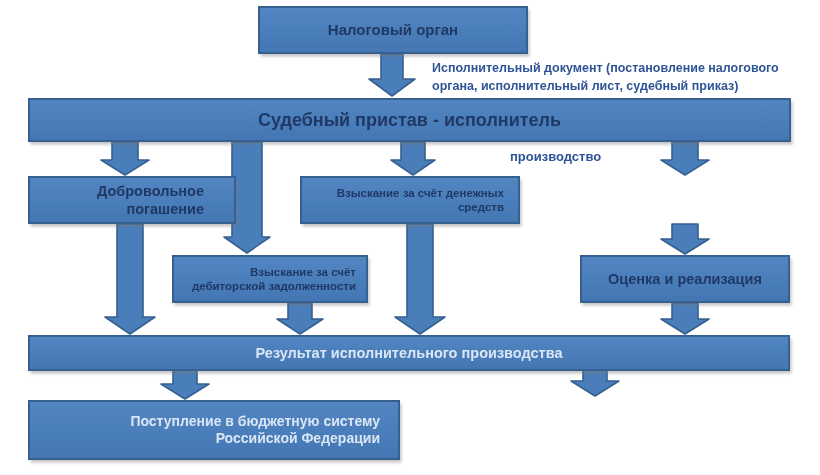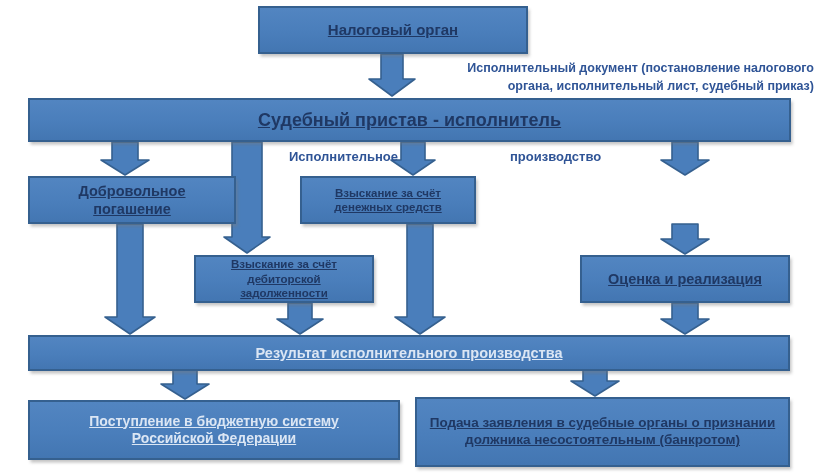--- a/index.html
+++ b/index.html
@@ -13,25 +13,24 @@
   }
   .node {
     position: absolute;
     box-sizing: border-box;
     background: linear-gradient(180deg, #5285c1 0%, #4a7ebb 55%, #4376b2 100%);
     border: 2px solid #35608f;
     box-shadow: 1.5px 2.5px 3px rgba(120,120,120,0.45);
     display: flex;
     align-items: center;
     justify-content: center;
-    text-align: center;
+    text-align: right;
     color: #1f3864;
     font-weight: bold;
     line-height: 1.25;
-    text-decoration: underline;
   }
   .node.light { color: #dbe6f4; }
   .arrows { position: absolute; left: 0; top: 0; }
   .arrows polygon {
     fill: #4a7ebb;
     stroke: #35608f;
     stroke-width: 1.6;
     stroke-linejoin: round;
   }
   .floating-label {
@@ -41,29 +40,28 @@
   }
   .annotation {
     position: absolute;
     left: 432px;
     top: 60px;
     width: 382px;
     font-size: 12.5px;
     line-height: 1.42;
     color: #2f5496;
     font-weight: bold;
-    text-align: right;
   }
   
   .n-tax        { left: 258px; top: 6px;   width: 270px; height: 48px; font-size: 15px; }
   .n-bailiff    { left: 28px;  top: 98px;  width: 763px; height: 44px; font-size: 18px; }
   .n-voluntary  { left: 28px;  top: 176px; width: 208px; height: 48px; font-size: 14.5px; padding: 0 30px; }
-  .n-cash       { left: 300px; top: 176px; width: 176px; height: 48px; font-size: 11.5px; padding: 4px 14px; }
+  .n-cash       { left: 300px; top: 176px; width: 220px; height: 48px; font-size: 11.5px; padding: 4px 14px; }
   .n-arrest     { left: 580px; top: 176px; width: 210px; height: 48px; font-size: 14.5px; }
-  .n-receiv     { left: 194px; top: 255px; width: 180px; height: 48px; font-size: 11.5px; padding: 0 10px; }
+  .n-receiv     { left: 172px; top: 255px; width: 196px; height: 48px; font-size: 11.5px; padding: 0 10px; }
   .n-valuation  { left: 580px; top: 255px; width: 210px; height: 48px; font-size: 14.5px; }
   .n-result     { left: 28px;  top: 335px; width: 762px; height: 36px; font-size: 14.5px; }
   .n-budget     { left: 28px;  top: 400px; width: 372px; height: 60px; font-size: 14px; padding: 0 18px; }
   .n-bankrupt   { left: 415px; top: 397px; width: 375px; height: 70px; font-size: 13.5px; padding: 0 8px; }
   .lbl-left  { top: 149px; right: 422px; font-size: 13px; }
   .lbl-right { top: 149px; left: 478px;  font-size: 13px; margin-left: 32px; }
 </style>
 </head>
 <body>
 
@@ -83,31 +81,29 @@
     <polygon points="173,370 197,370 197,384 209,384 185,399 161,384 173,384"></polygon>
     <polygon points="583,370 607,370 607,381 619,381 595,396 571,381 583,381"></polygon>
   </svg>
 
   <div class="node n-tax">Налоговый орган</div>
 
   <div class="annotation">Исполнительный документ (постановление налогового органа, исполнительный лист, судебный приказ)</div>
 
   <div class="node n-bailiff">Судебный пристав - исполнитель</div>
 
-  <div class="floating-label lbl-left">Исполнительное</div>
   <div class="floating-label lbl-right">производство</div>
 
   <div class="node n-voluntary">Добровольное погашение</div>
 
   <div class="node n-cash">Взыскание за счёт денежных средств</div>
 
 
   <div class="node n-receiv">Взыскание за счёт дебиторской задолженности</div>
 
   <div class="node n-valuation">Оценка и реализация</div>
 
   <div class="node n-result light">Результат исполнительного производства</div>
 
   <div class="node n-budget light">Поступление в бюджетную систему Российской Федерации</div>
 
-  <div class="node n-bankrupt">Подача заявления в судебные органы о признании должника несостоятельным (банкротом)</div>
 
 </div>
 
 </body></html>

